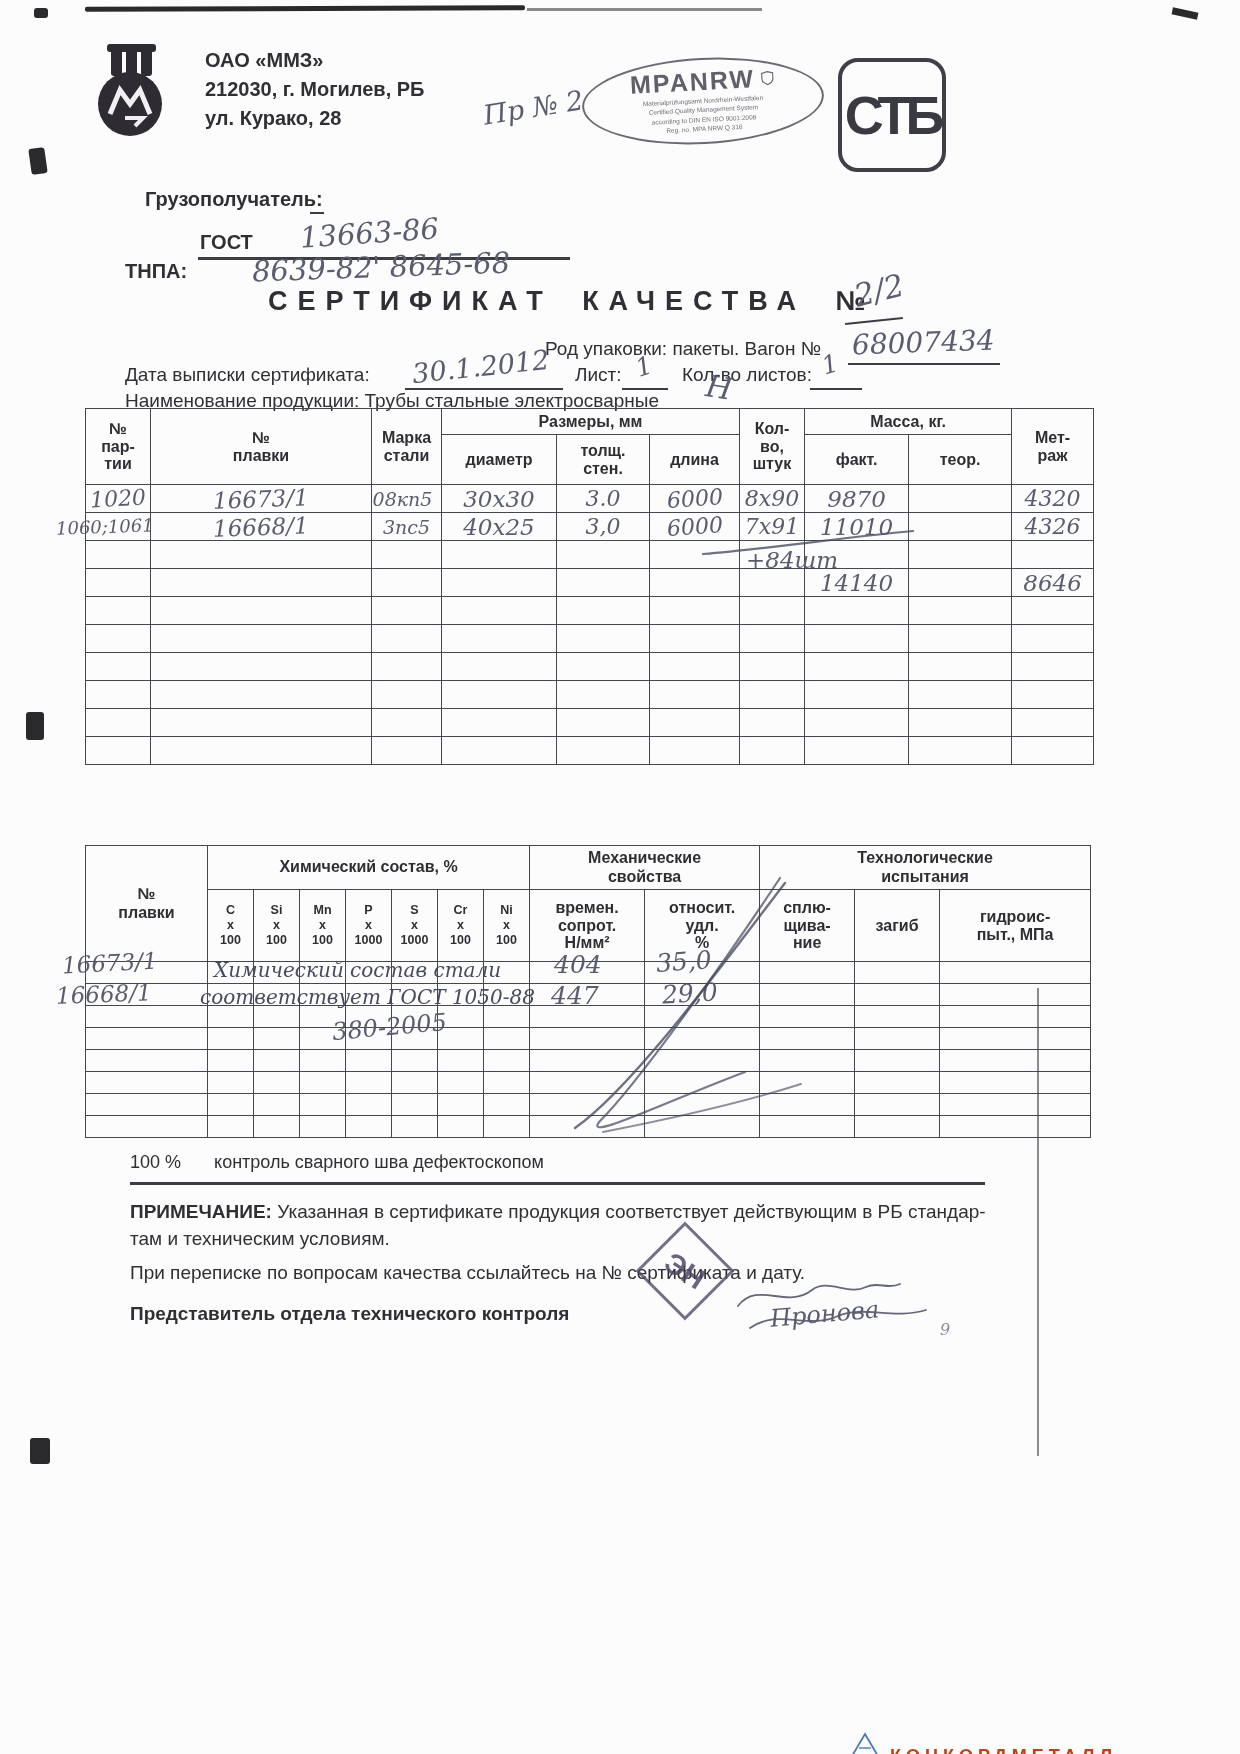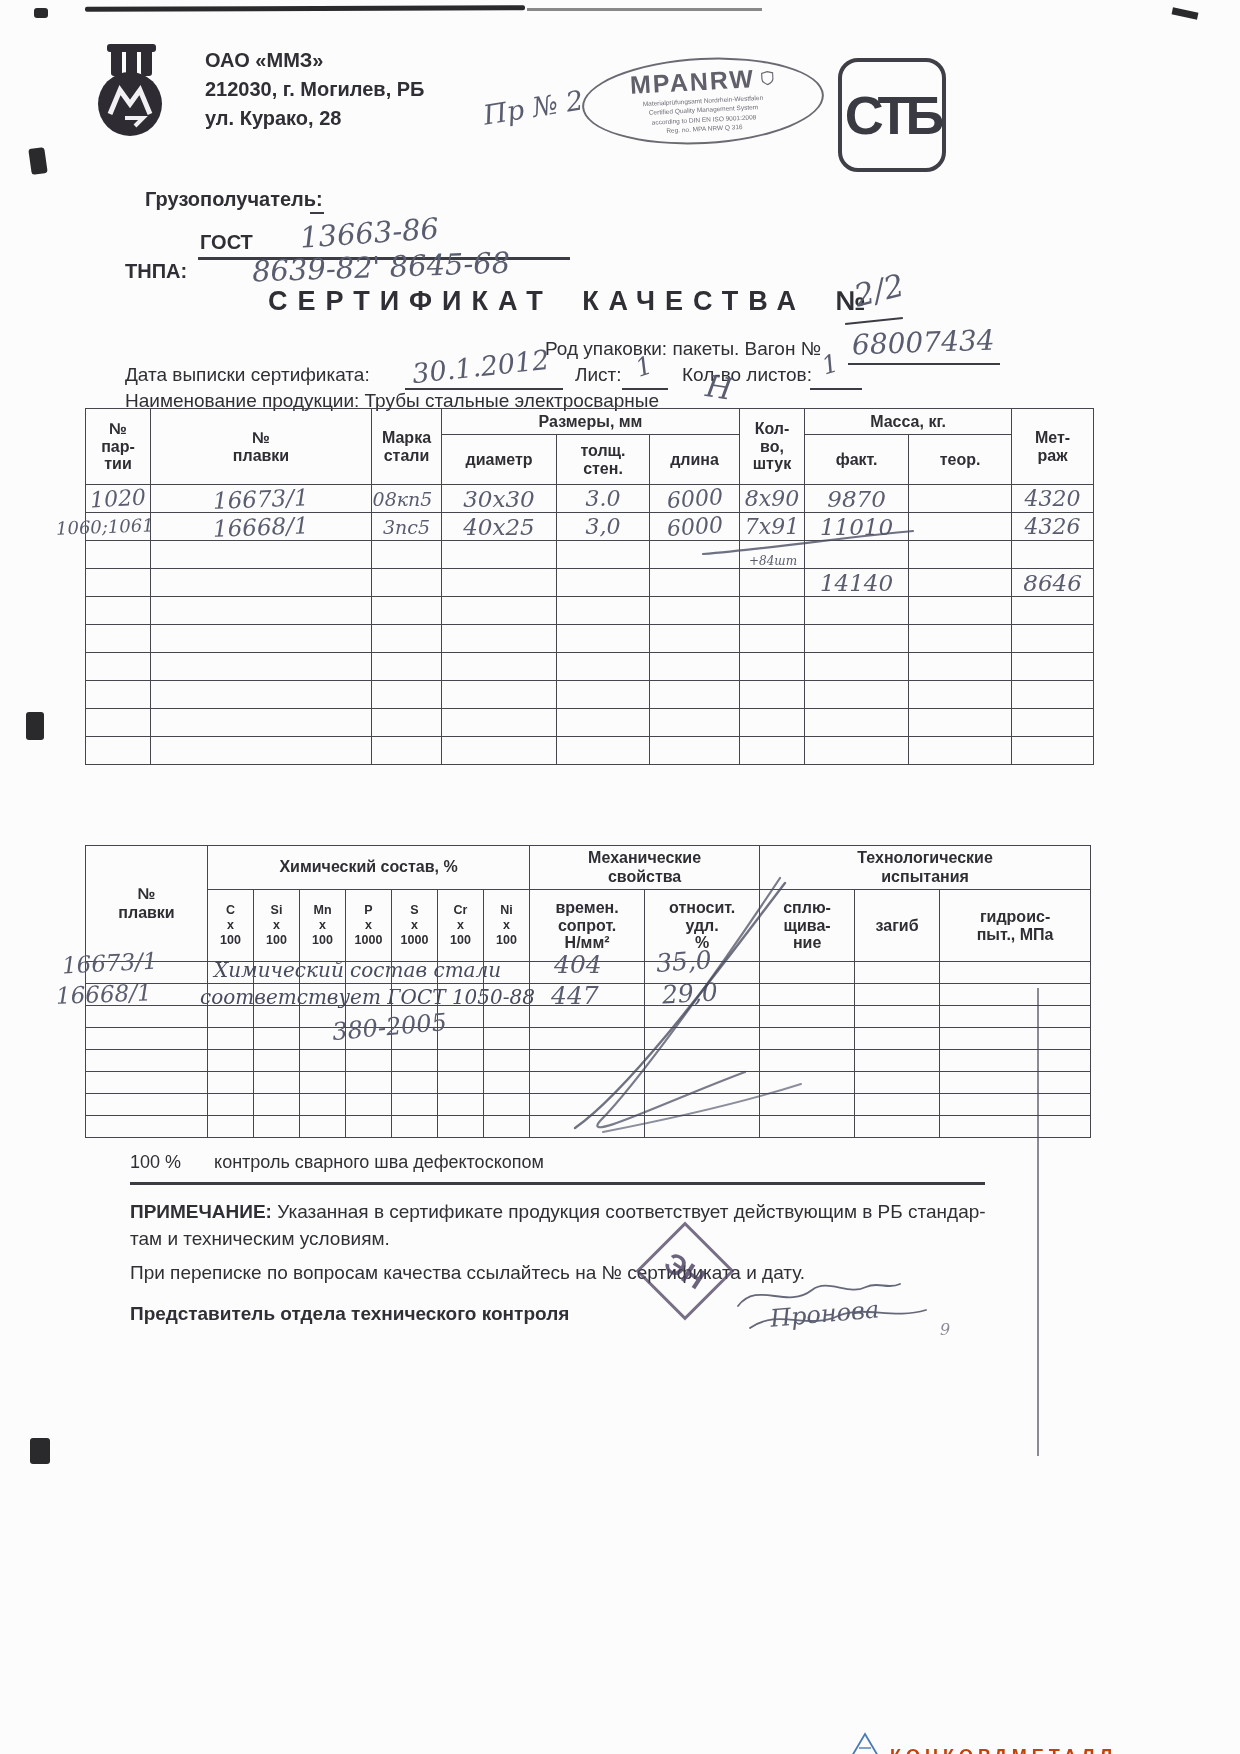--- a/index.html
+++ b/index.html
@@ -174,21 +174,21 @@
       <td></td>
       <td><span class="hw" style="font-size:22px;">4326</span></td>
     </tr>
     <tr>
       <td></td>
           <td></td>
           <td></td>
           <td></td>
           <td></td>
           <td></td>
-      <td><span class="hw" style="font-size:12px;display:inline-block;transform:translate(-4px,5px);margin-left:10px;">+84шт</span></td>
+      <td><span class="hw" style="font-size:23px;display:inline-block;transform:translate(-4px,5px);margin-left:10px;">+84шт</span></td>
       <td></td>
           <td></td>
           <td></td>
     </tr>
     <tr>
       <td></td>
           <td></td>
           <td></td>
           <td></td>
           <td></td>

